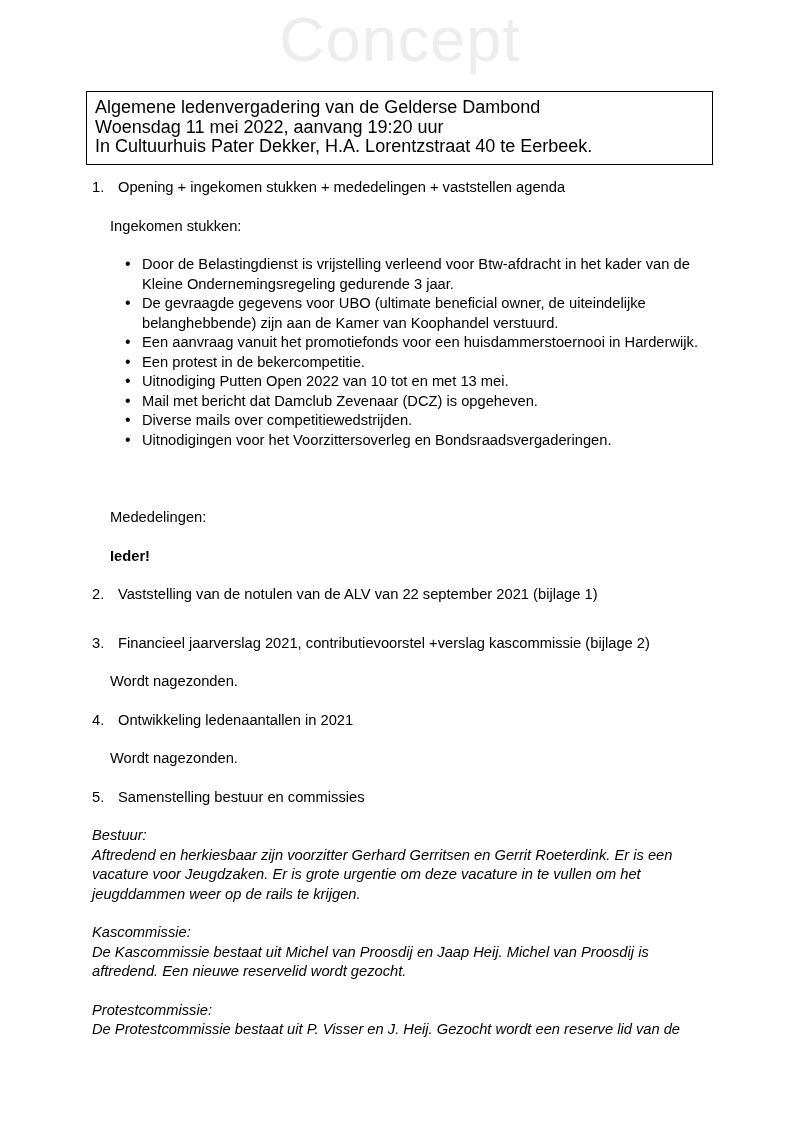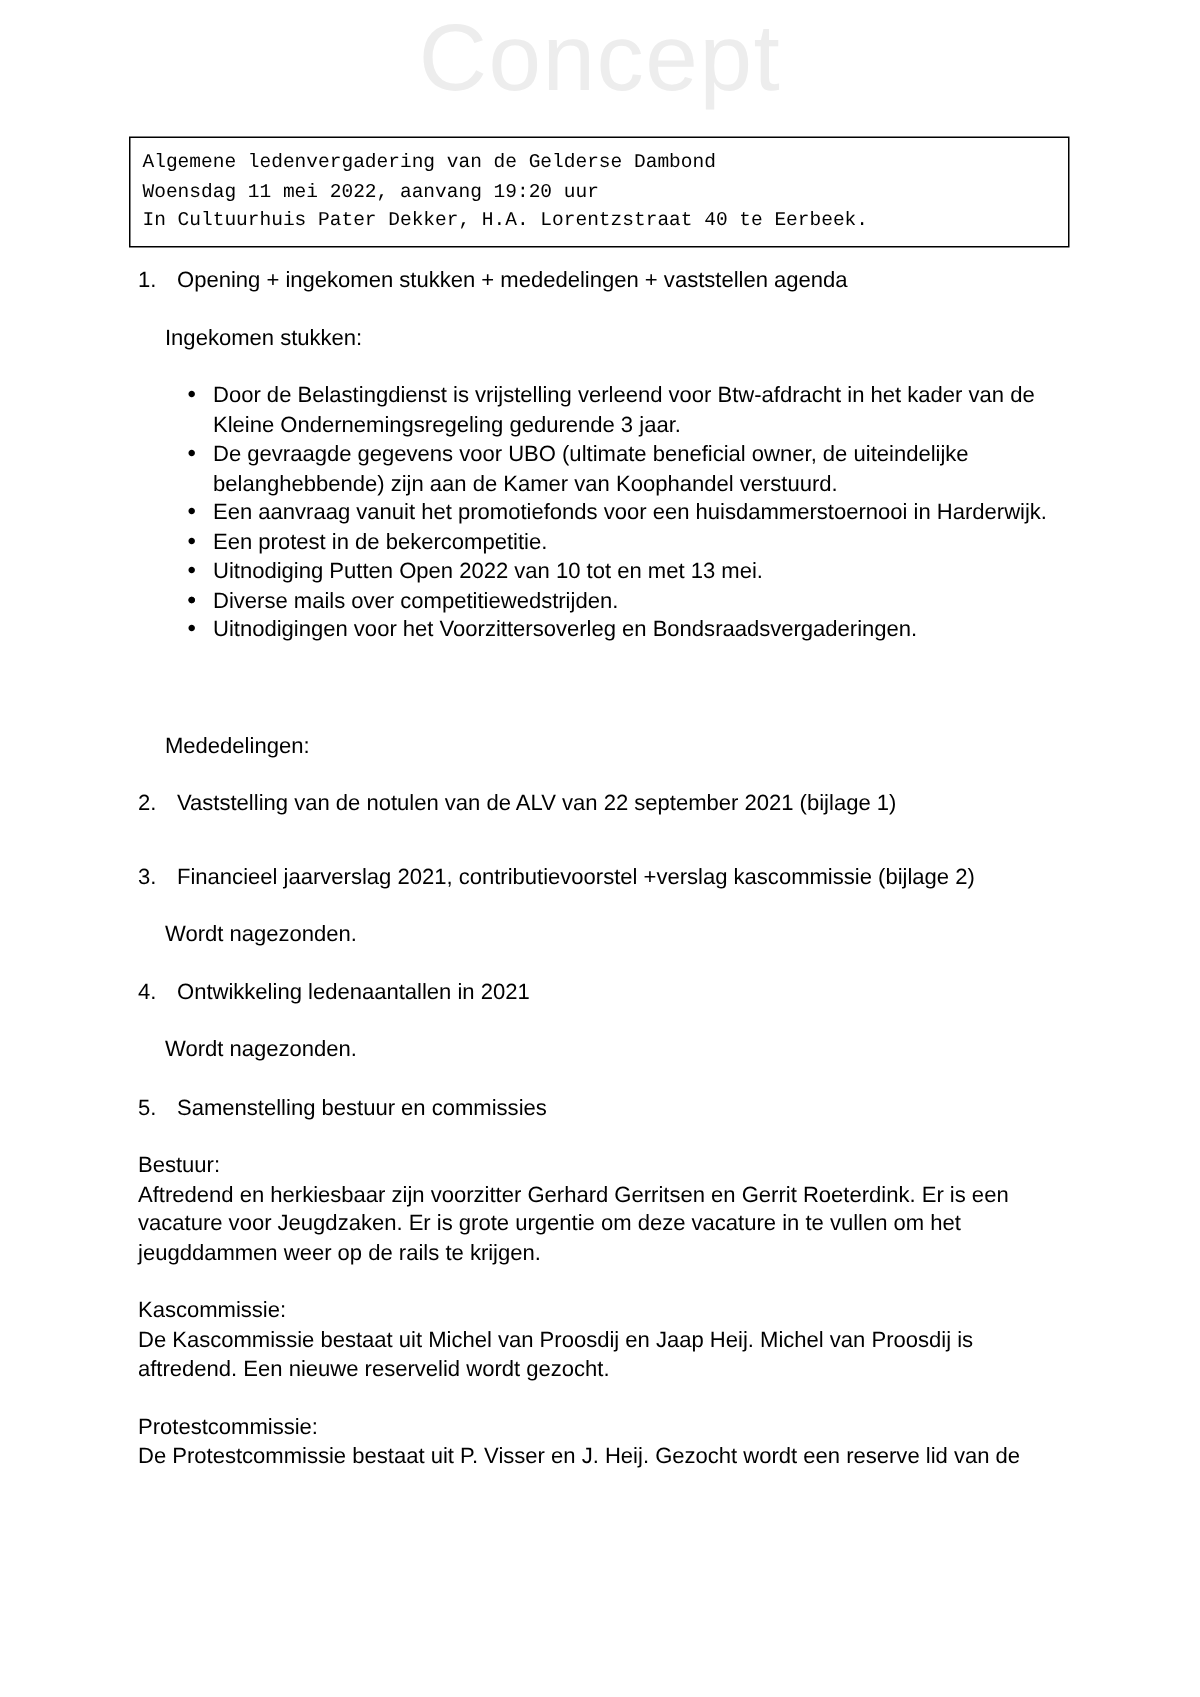--- a/index.html
+++ b/index.html
@@ -38,24 +38,23 @@
   .header-box {
     position: absolute;
     left: 86px;
     top: 91px;
     width: 627px;
     box-sizing: border-box;
     border: 1.5px solid #000000;
     padding: 6px 8px 7px 8px;
   }
   .header-box .hline {
-    font-size: 13px;
+    font-size: 18px;
     line-height: 19.5px;
     white-space: nowrap;
-    font-family: Liberation Mono, monospace;
   }
 
   
   .content {
     position: absolute;
     left: 92px;
     top: 178px;
     width: 622px;
     font-size: 14.7px;
     line-height: 19.5px;
@@ -92,20 +91,21 @@
   .bullets li .dot {
     position: absolute;
     left: 33px;
     top: -1px;
     font-size: 16px;
     line-height: 19.5px;
   }
 
   .block {
     margin: 0 0 19px 0;
+    font-style: italic;
   }
   .block .line {
     display: block;
   }
 
   .spacer-lg { height: 58px; }
   .spacer-xs { height: 10px; }
 
   b, .bold { font-weight: bold; }
 </style>
@@ -147,35 +147,37 @@
       <li>
         <span class="dot">•</span>
         <span>Een protest in de bekercompetitie.</span>
       </li>
       <li>
         <span class="dot">•</span>
         <span>Uitnodiging Putten Open 2022 van 10 tot en met 13 mei.</span>
       </li>
       <li>
         <span class="dot">•</span>
+        <span>Mail met bericht dat Damclub Zevenaar (DCZ) is opgeheven.</span>
       </li>
       <li>
         <span class="dot">•</span>
         <span>Diverse mails over competitiewedstrijden.</span>
       </li>
       <li>
         <span class="dot">•</span>
         <span>Uitnodigingen voor het Voorzittersoverleg en Bondsraadsvergaderingen.</span>
       </li>
     </ul>
 
     <div class="spacer-lg"></div>
 
     <div class="para">Mededelingen:</div>
 
+    <div class="para bold">Ieder!</div>
 
     <div class="num-item">
       <span class="num">2.</span>
       <span class="num-text">Vaststelling van de notulen van de ALV van 22 september 2021 (bijlage 1)</span>
     </div>
 
     <div class="spacer-xs"></div>
 
     <div class="num-item">
       <span class="num">3.</span>

